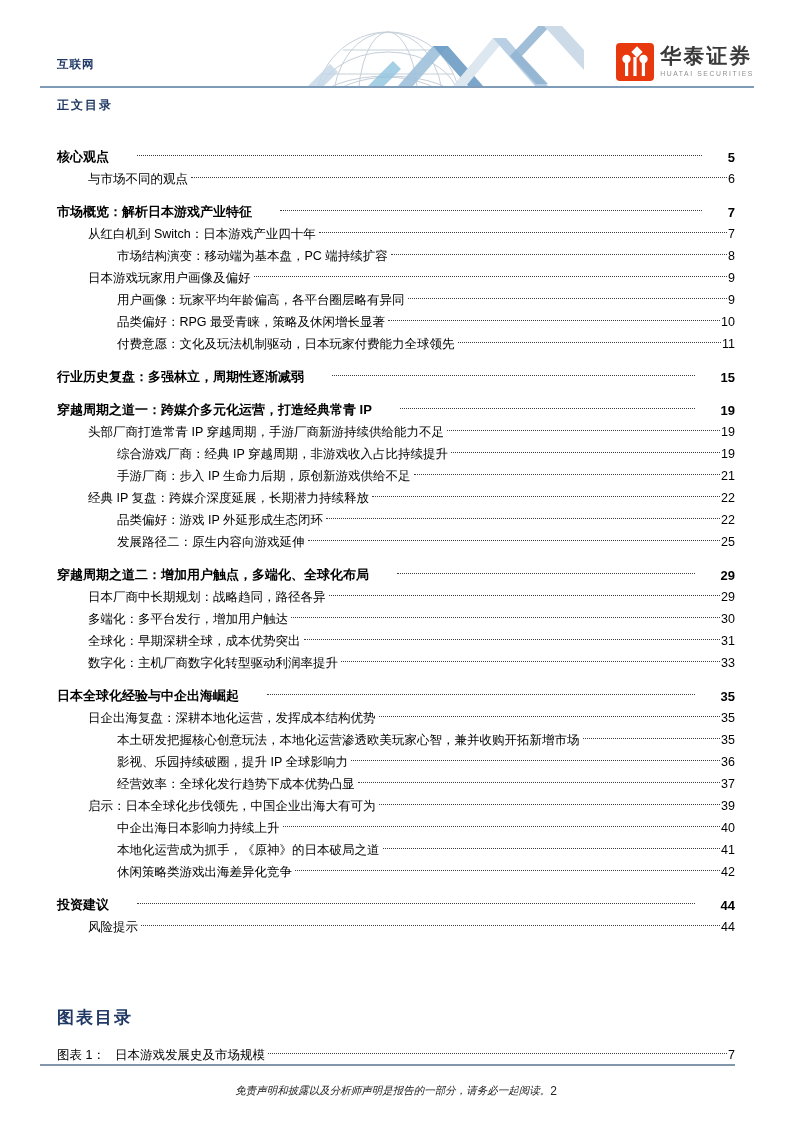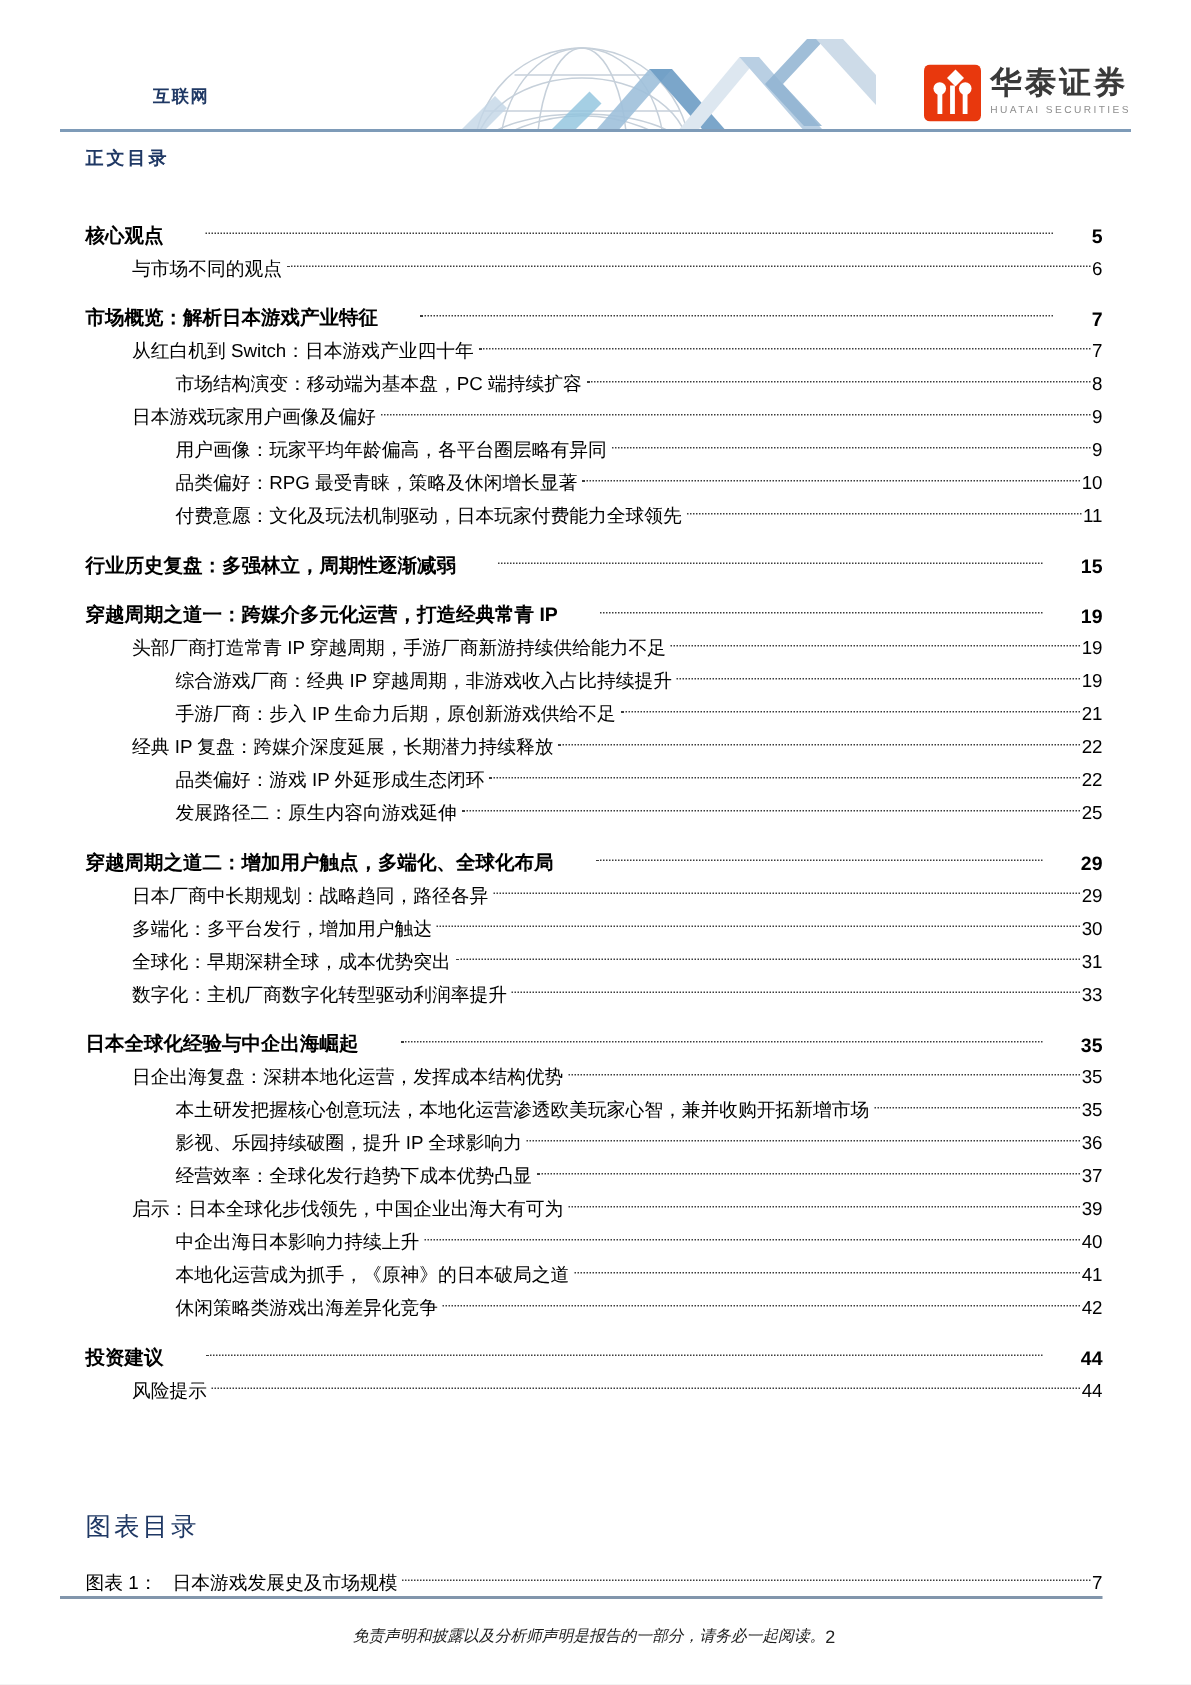--- a/index.html
+++ b/index.html
@@ -4,21 +4,21 @@
 <style>
   html,body { margin:0; padding:0; background:#e9e9e9; }
   .page {
     position:relative; width:794px; height:1123px; margin:0 auto;
     background:#ffffff; overflow:hidden;
     font-family:"Liberation Sans", sans-serif; color:#000;
   }
   
   .industry-tag {
     position:absolute; left:57px; top:57px;
-    font-size:11.5px; font-weight:bold; color:#1F3864; letter-spacing:1px;margin-left:45px;
+    font-size:11.5px; font-weight:bold; color:#1F3864; letter-spacing:1px;
   }
   .watermark { position:absolute; left:248px; top:26px; width:336px; height:60px; overflow:hidden; }
   .brand { position:absolute; right:40px; top:43px; display:flex; align-items:flex-start; }
   .logo-mark { width:38px; height:38px; margin-right:6px; }
   .brand-text .brand-name {
     font-size:21px; font-weight:bold; color:#3a3a3a; letter-spacing:2px; line-height:26px;
   }
   .brand-text .brand-sub {
     font-size:6.8px; color:#8f8f8f; letter-spacing:1.6px; margin-top:1px;
   }
@@ -35,21 +35,21 @@
   .toc-row.bold { font-weight:bold; font-size:13px;gap:25px; }
   .toc-row.lvl2 { padding-left:31px;text-align:right; }
   .toc-row.lvl3 { padding-left:60px; }
   .toc-row .t { white-space:nowrap; }
   .toc-row .dots { flex:1 1 auto; margin:0 1px 3px 3px; border-bottom:1.6px dotted #3c3c3c; min-width:10px; }
   .toc-row .pg { white-space:nowrap; }
   .fig-label { white-space:nowrap; margin-right:10px; }
 
   
   .figures-section { position:absolute; left:57px; right:59px; top:1006px; }
-  .figures-title { margin:0 0 15px 0; font-size:17px; font-weight:normal; color:#1F3864; letter-spacing:2px; }
+  .figures-title { margin:0 0 15px 0; font-size:17px; font-weight:bold; color:#1F3864; letter-spacing:2px; }
 
   
   .page-footer { position:absolute; left:40px; right:59px; top:1064px; }
   .footer-rule { height:2px; background:#8296AC; }
   .footer-row { display:flex; justify-content:center; align-items:flex-start; margin:18px 0 0 17px; }
   .disclaimer {
     font-family:"DejaVu Serif", serif; font-style:italic;
     font-size:10.5px; color:#1a1a1a;
   }
   .page-num { font-size:12px; color:#222; }

